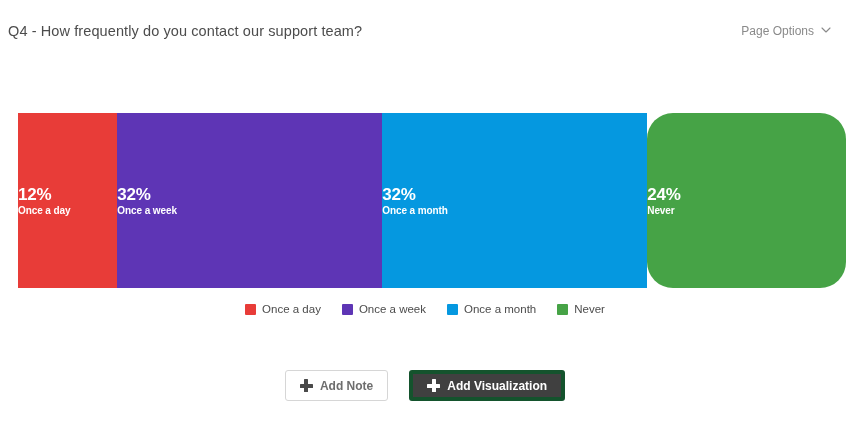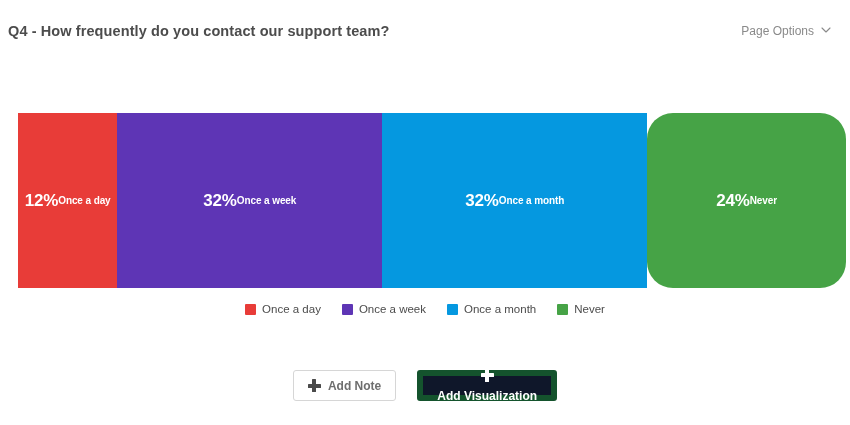--- a/index.html
+++ b/index.html
@@ -24,21 +24,21 @@
     width: 850px;
     height: 62px;
     display: flex;
     align-items: center;
     justify-content: space-between;
     box-sizing: border-box;
     padding: 0 18px 0 8px;
   }
   .page-title {
     font-size: 14.5px;
-    font-weight: bold;
+    font-weight: normal;
     color: #4c4c4c;
     letter-spacing: 0.1px;
     white-space: nowrap;
   }
   .page-options {
     display: flex;
     align-items: center;
     gap: 7px;
     font-size: 12px;
     color: #8a8a8a;
@@ -63,22 +63,21 @@
     width: 828px;
     height: 175px;
   }
   .stacked-bar {
     display: flex;
     width: 100%;
     height: 100%;
   }
   .segment {
     display: flex;
-    flex-direction: row;
-    align-items: center;
+    flex-direction: column;
     justify-content: center;
     overflow: hidden;
     box-sizing: border-box;
   }
   .segment .seg-pct {
     color: #ffffff;
     font-weight: bold;
     font-size: 17px;
     line-height: 19px;
     letter-spacing: -0.2px;
@@ -146,24 +145,23 @@
     cursor: pointer;
     padding: 0 14px;
     white-space: nowrap;
   }
   .btn-secondary {
     background: #ffffff;
     border: 1px solid #d6d6d6;
     color: #6e6e6e;
   }
   .btn-primary {
-    background: #0f172a;
-    border: 6px solid #14532d;
+    background: #404040;
+    border: 4px solid #14532d;
     color: #ffffff;
-    flex-direction: column;
   }
   .plus {
     position: relative;
     width: 13px;
     height: 13px;
     flex: 0 0 auto;
   }
   .plus::before, .plus::after {
     content: "";
     position: absolute;

